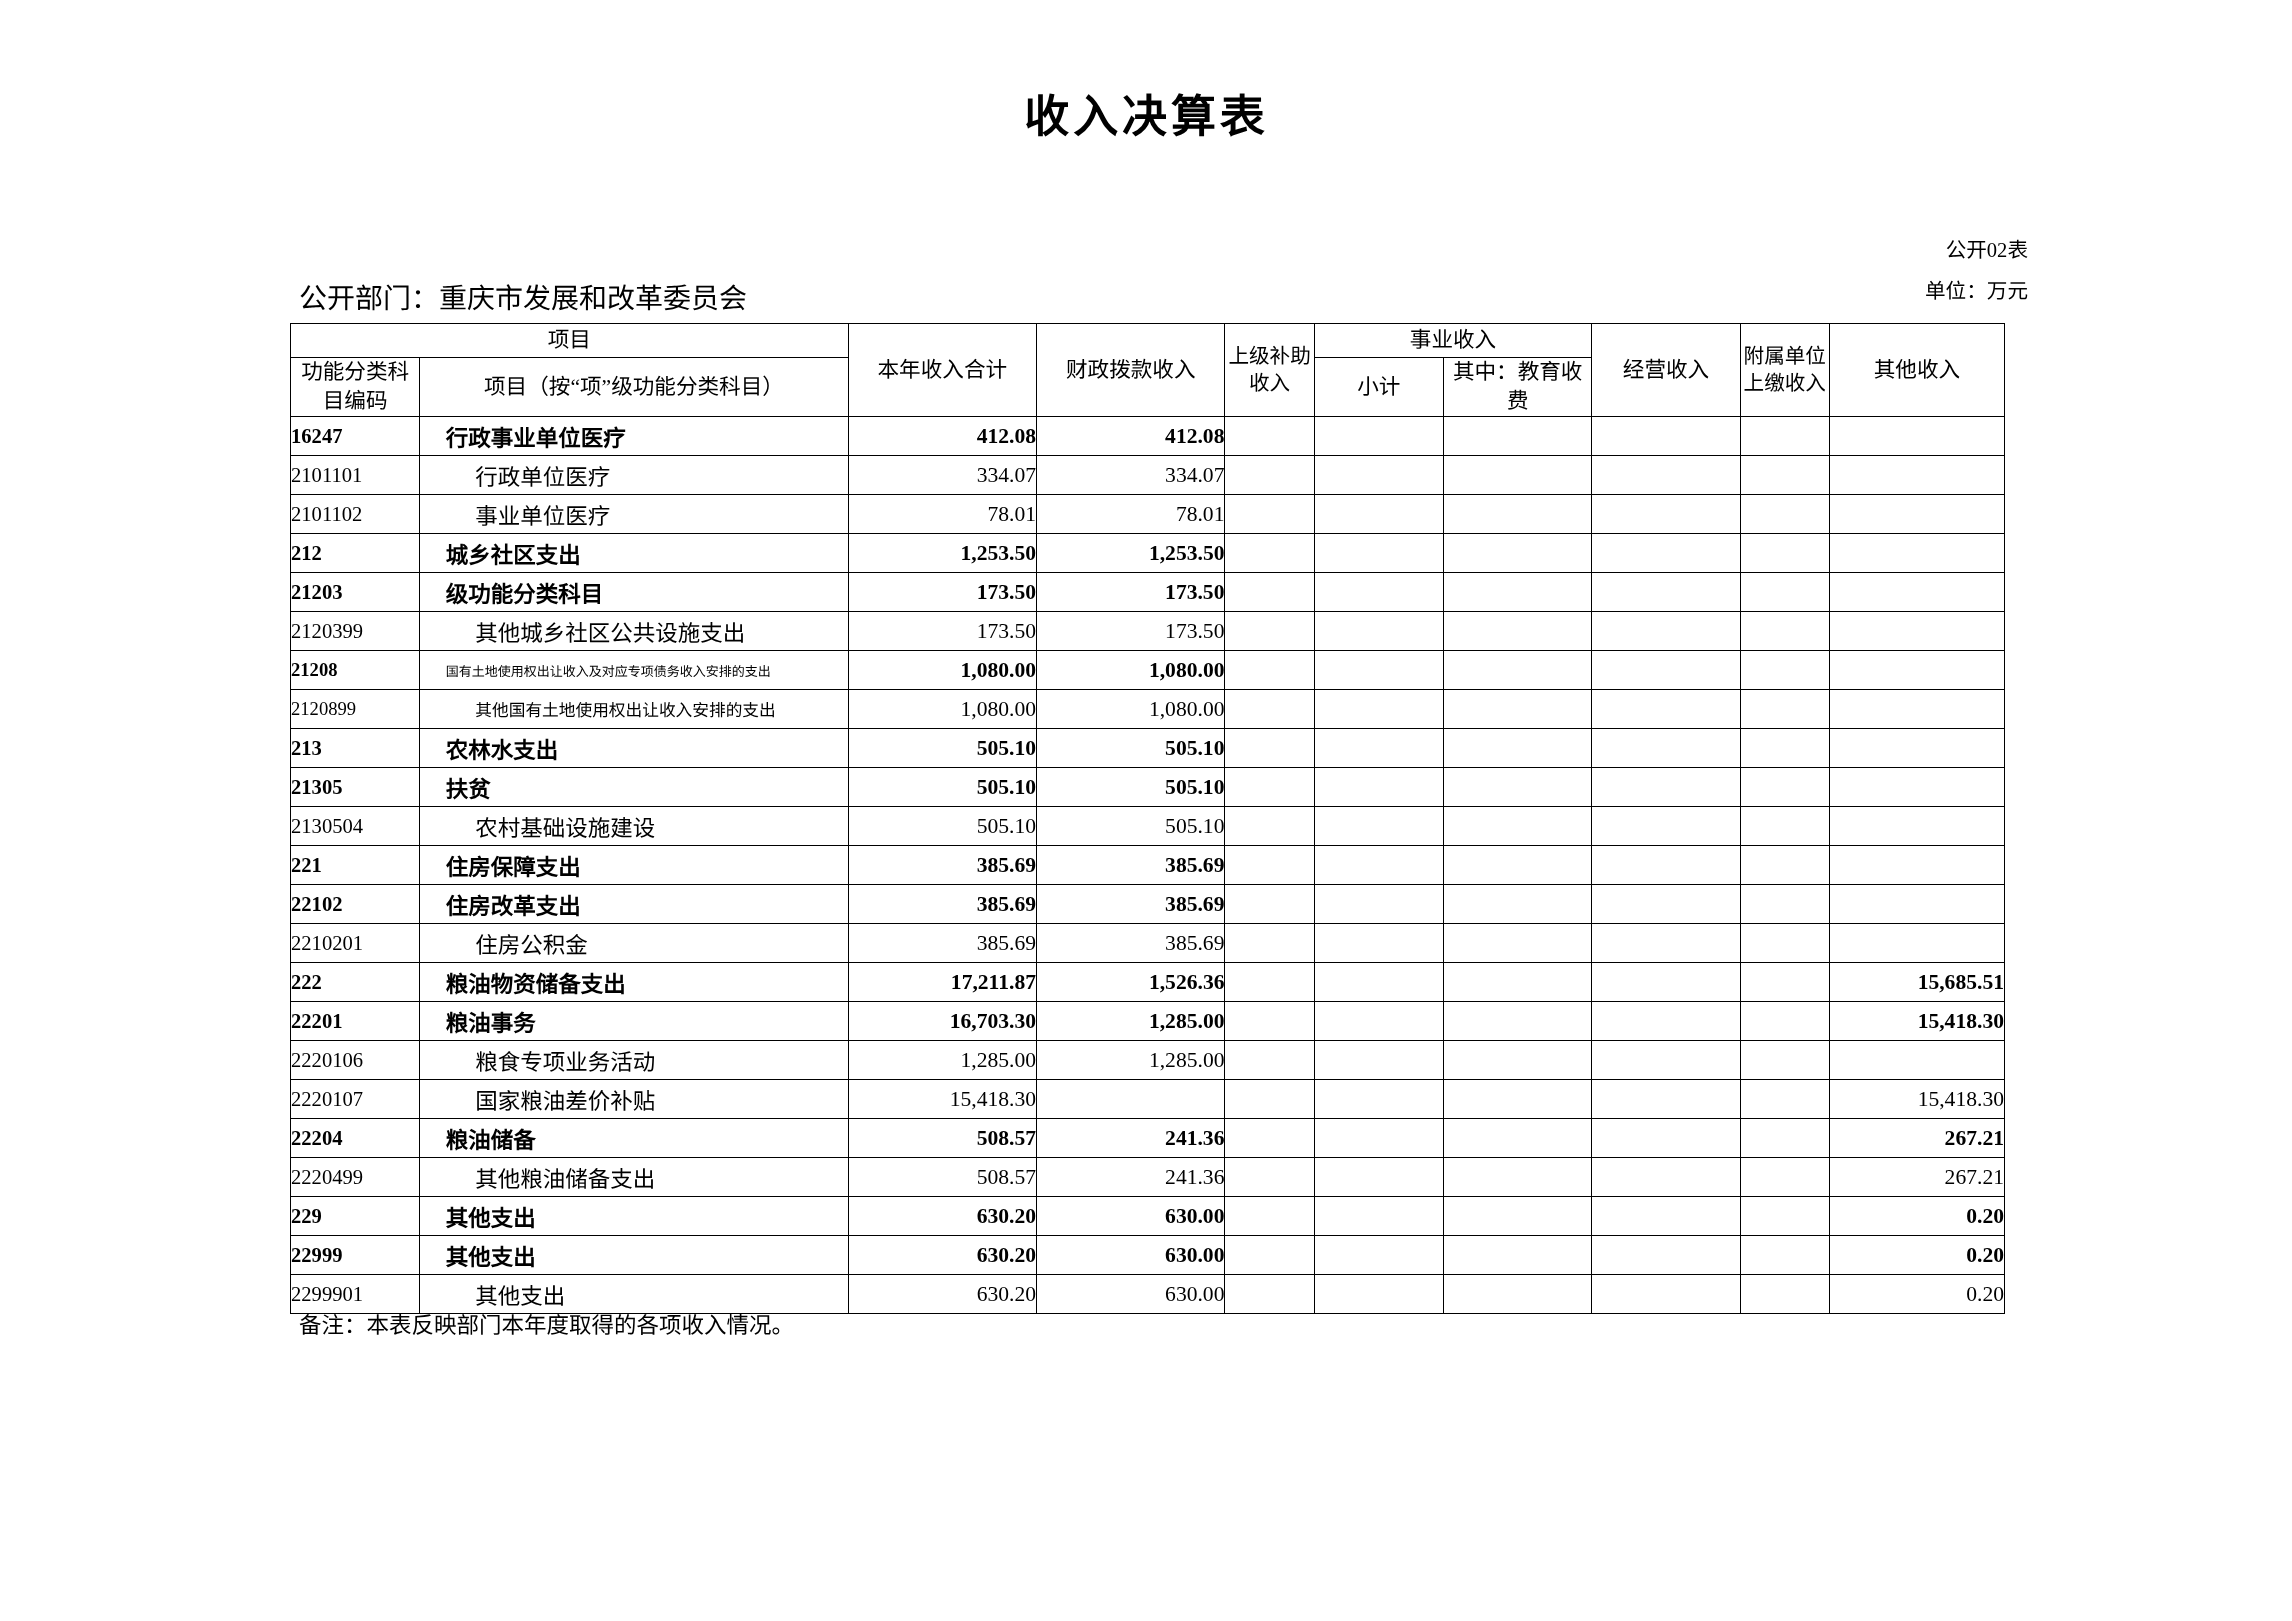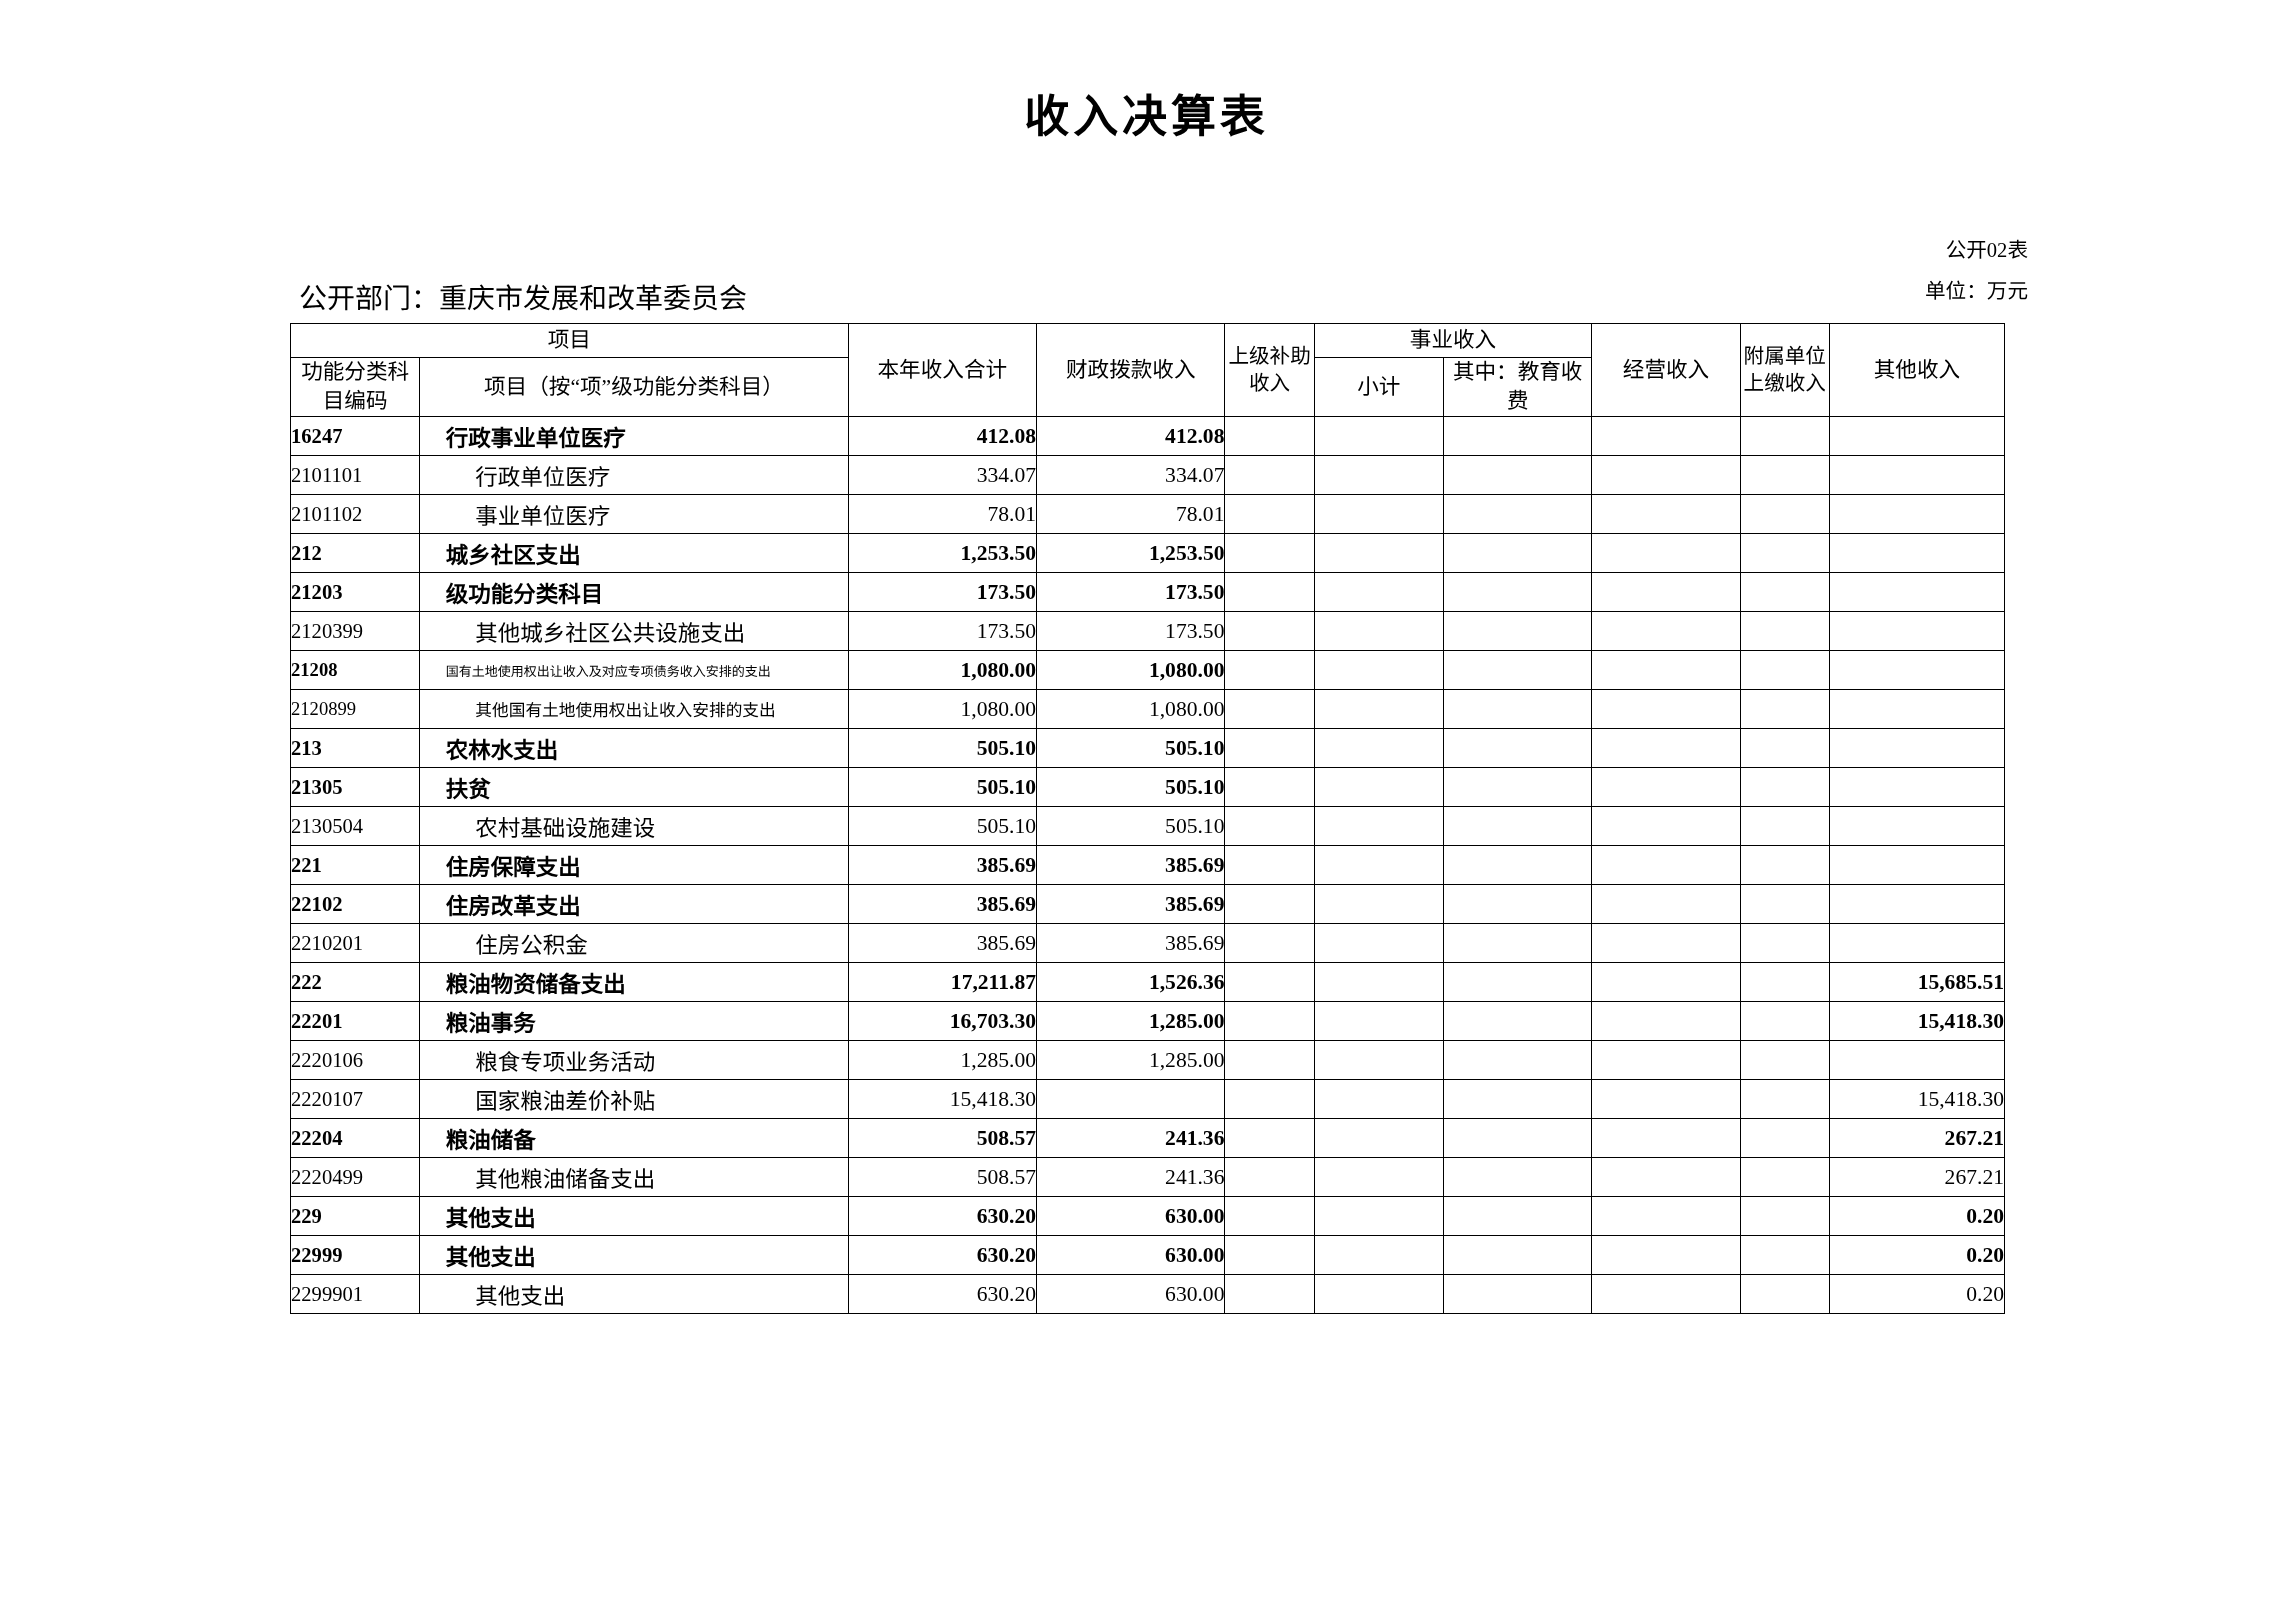--- a/index.html
+++ b/index.html
@@ -427,14 +427,15 @@
           <td class="num"></td>
           <td class="num"></td>
           <td class="num"></td>
           <td class="num"></td>
           <td class="num"></td>
           <td class="num">0.20</td>
         </tr>
       </tbody>
   </table>
 
+  <div class="note">备注：本表反映部门本年度取得的各项收入情况。</div>
 </div>
 
 
 </body></html>

